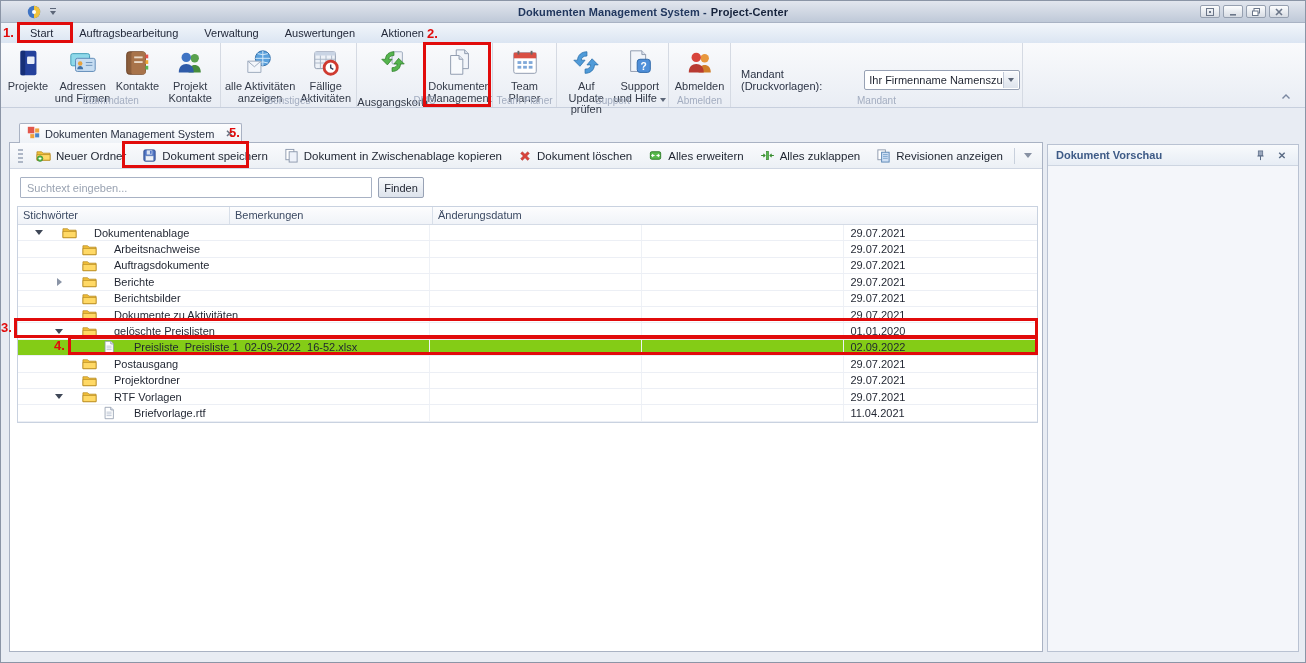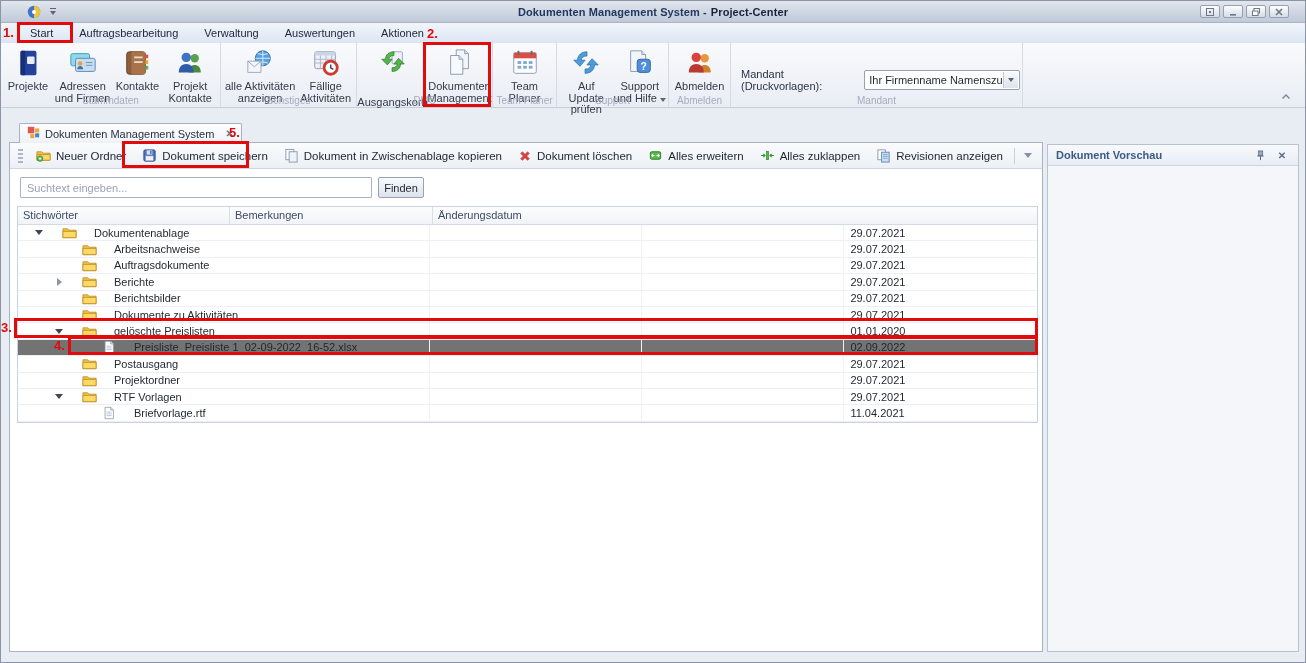--- a/index.html
+++ b/index.html
@@ -60,21 +60,21 @@
     font-size:11px;color:#1f2430;padding:0 6px;outline:none;background:#fff;}
   .search-input::placeholder{color:#9aa3b2;}
   .find-btn{position:absolute;left:368px;top:8px;width:46px;height:21px;border:1px solid #98a2b5;border-radius:2px;
     background:linear-gradient(#f8fafc,#dde3ec);font-size:11px;color:#1f2430;display:flex;align-items:center;justify-content:center;cursor:default;}
 
   .grid{position:absolute;left:7px;top:63px;width:1021px;border:1px solid #c9d2e0;background:#fff;}
   .grid-header{display:flex;height:18px;background:linear-gradient(#fdfdfe,#f0f3f8);border-bottom:1px solid #d4dbe6;}
   .hcell{font-size:11px;color:#3c4a63;padding:2px 0 0 5px;border-right:1px solid #d8dfe9;white-space:nowrap;overflow:hidden;}
   .hcell:last-child{border-right:none;}
   .grid-row{display:flex;height:16.4px;border-bottom:1px solid #eceff5;align-items:stretch;}
-  .grid-row.selected{background:#737373;}
+  .grid-row.selected{background:#84cc16;}
   .cell{border-right:1px solid #eef1f6;overflow:hidden;white-space:nowrap;display:flex;align-items:center;}
   .cell:last-child{border-right:none;}
   .c-name{width:413px;}.c-kw{width:212px;}.c-bem{width:203px;}.c-date{width:193px;padding-left:6px;font-size:11px;color:#1f2430;}
   .hc-name{width:413px;}.hc-kw{width:212px;}.hc-bem{width:203px;}.hc-date{width:193px;}
   .expander{width:16px;flex:0 0 16px;display:flex;align-items:center;justify-content:center;}
   .expander.open::before{content:"";border-left:4px solid transparent;border-right:4px solid transparent;border-top:5px solid #3f4757;}
   .expander.closed::before{content:"";border-top:4px solid transparent;border-bottom:4px solid transparent;border-left:5px solid #8a94a6;}
   .tree-spacer{width:14px;flex:0 0 14px;}
   .tree-icon{width:16px;flex:0 0 16px;display:flex;align-items:center;justify-content:center;}
   .row-label{font-size:11px;color:#1f2430;margin-left:17px;}

